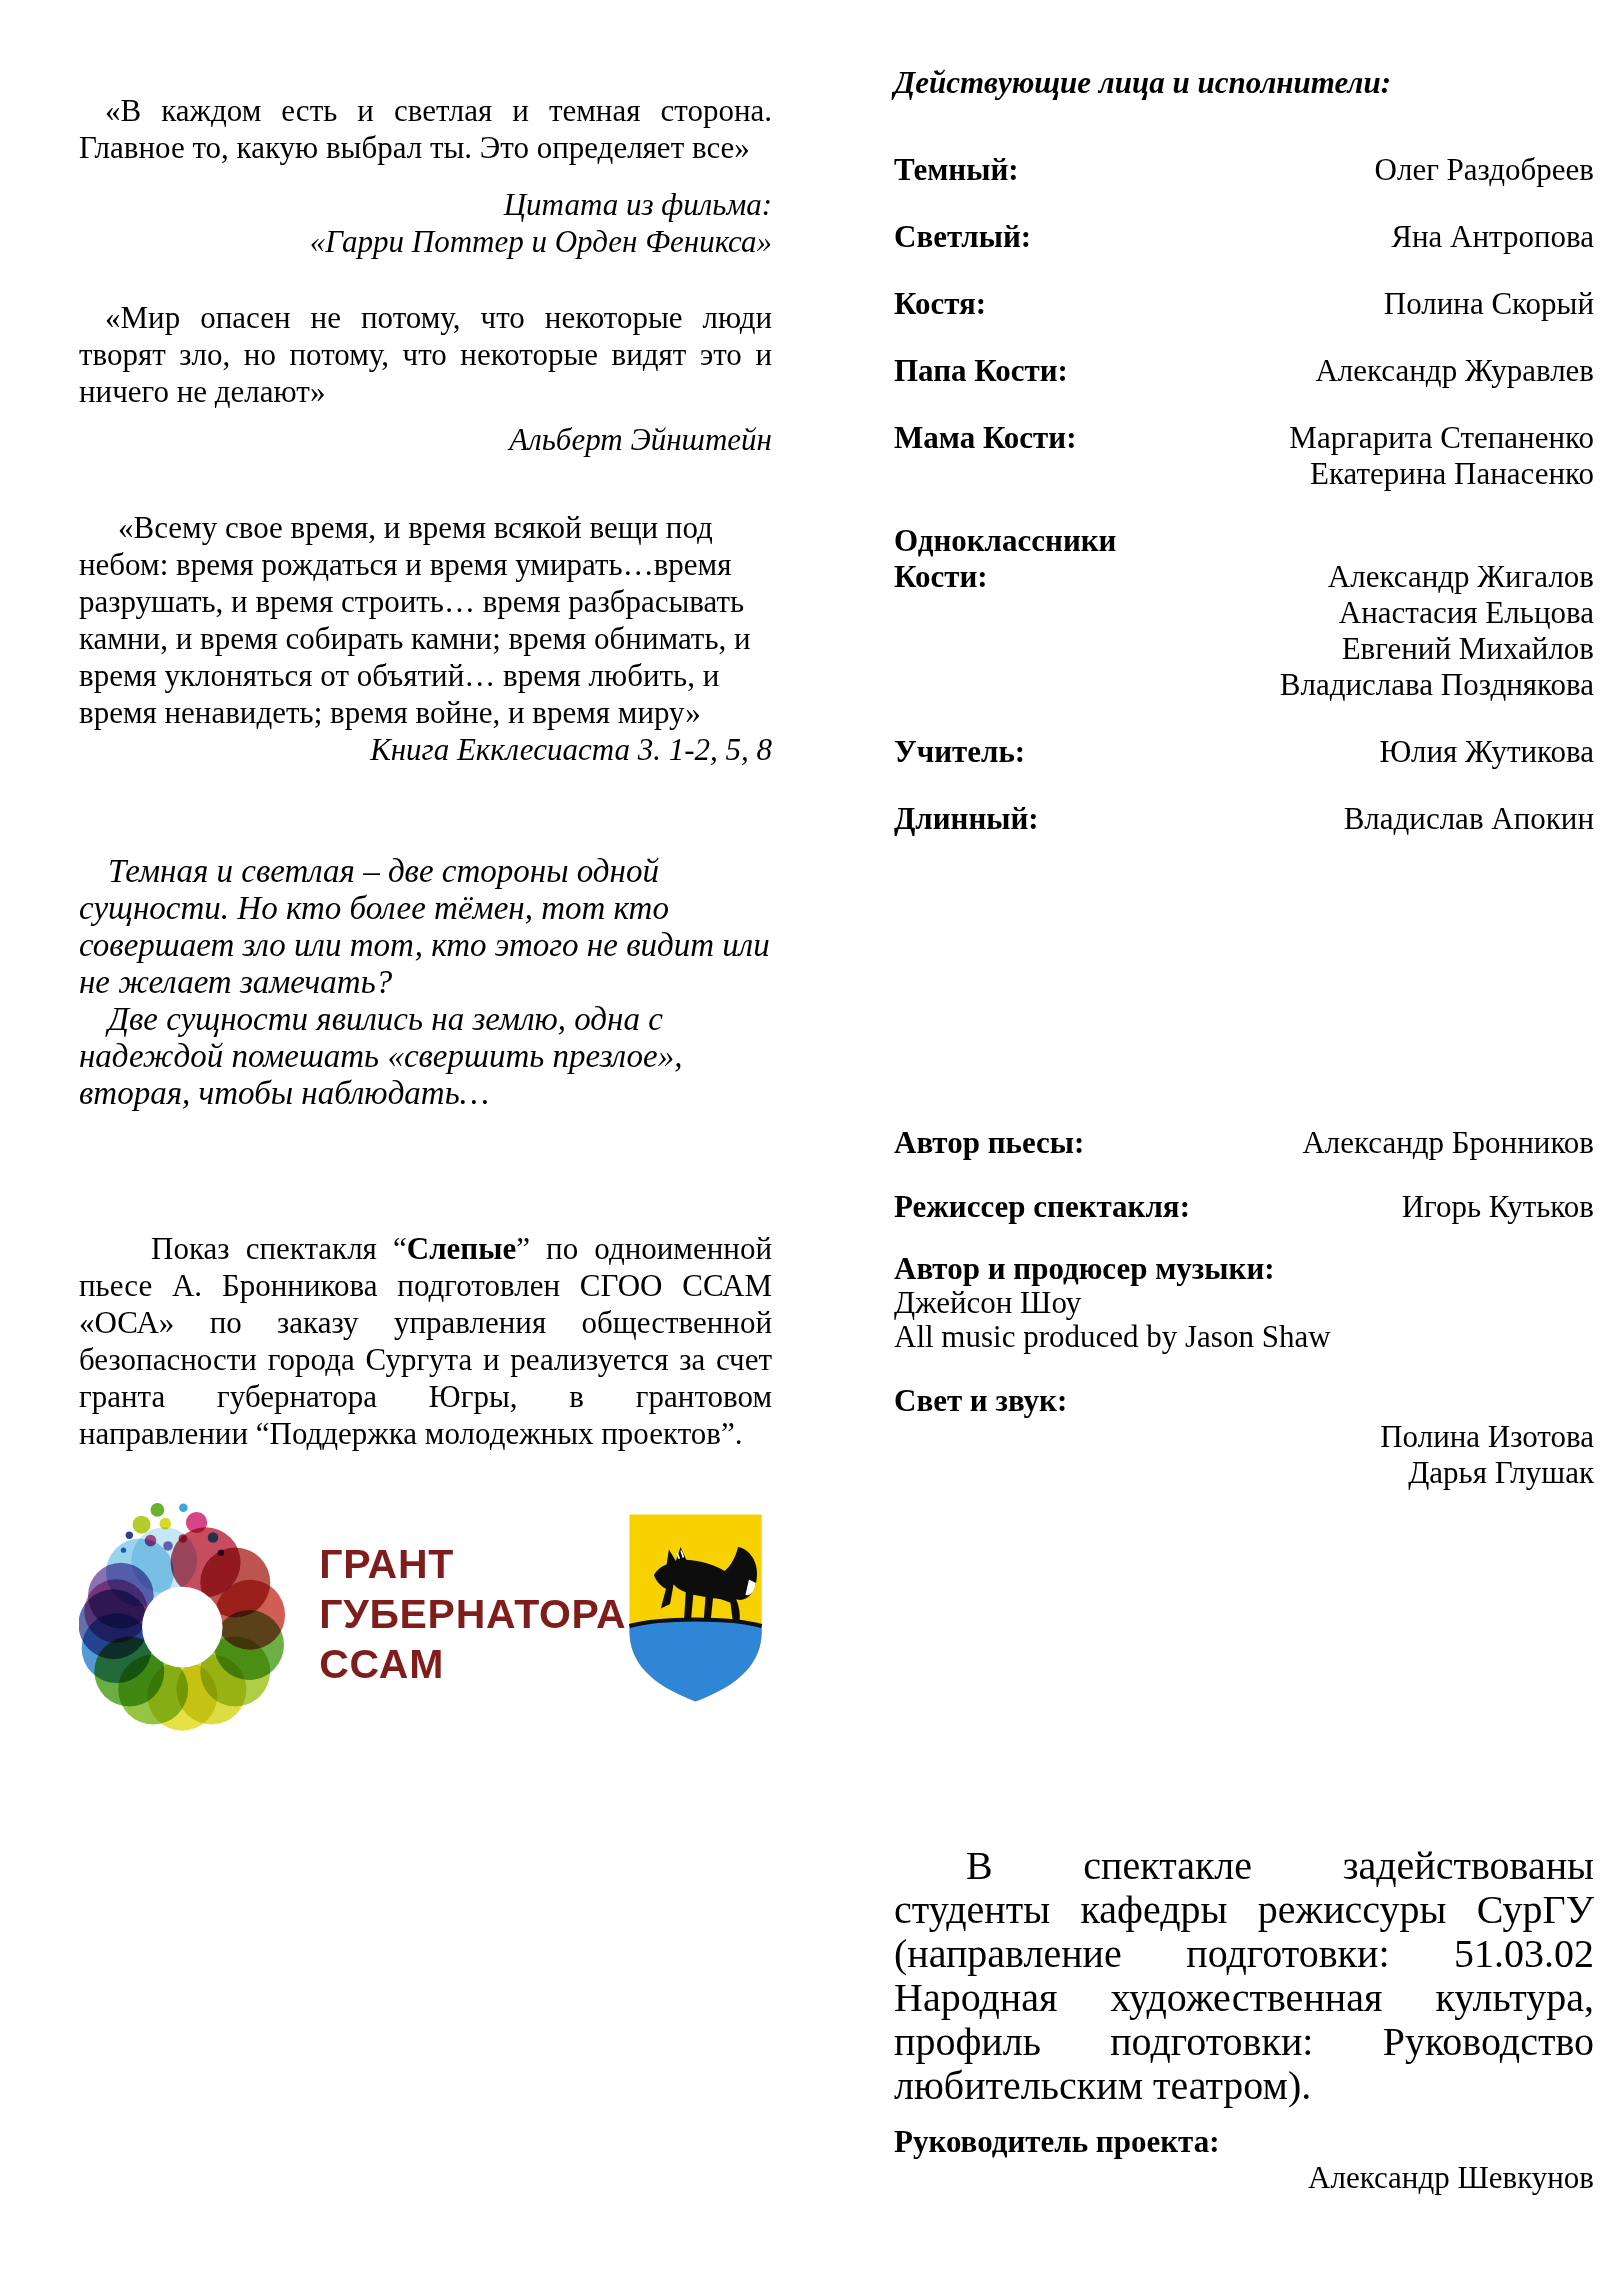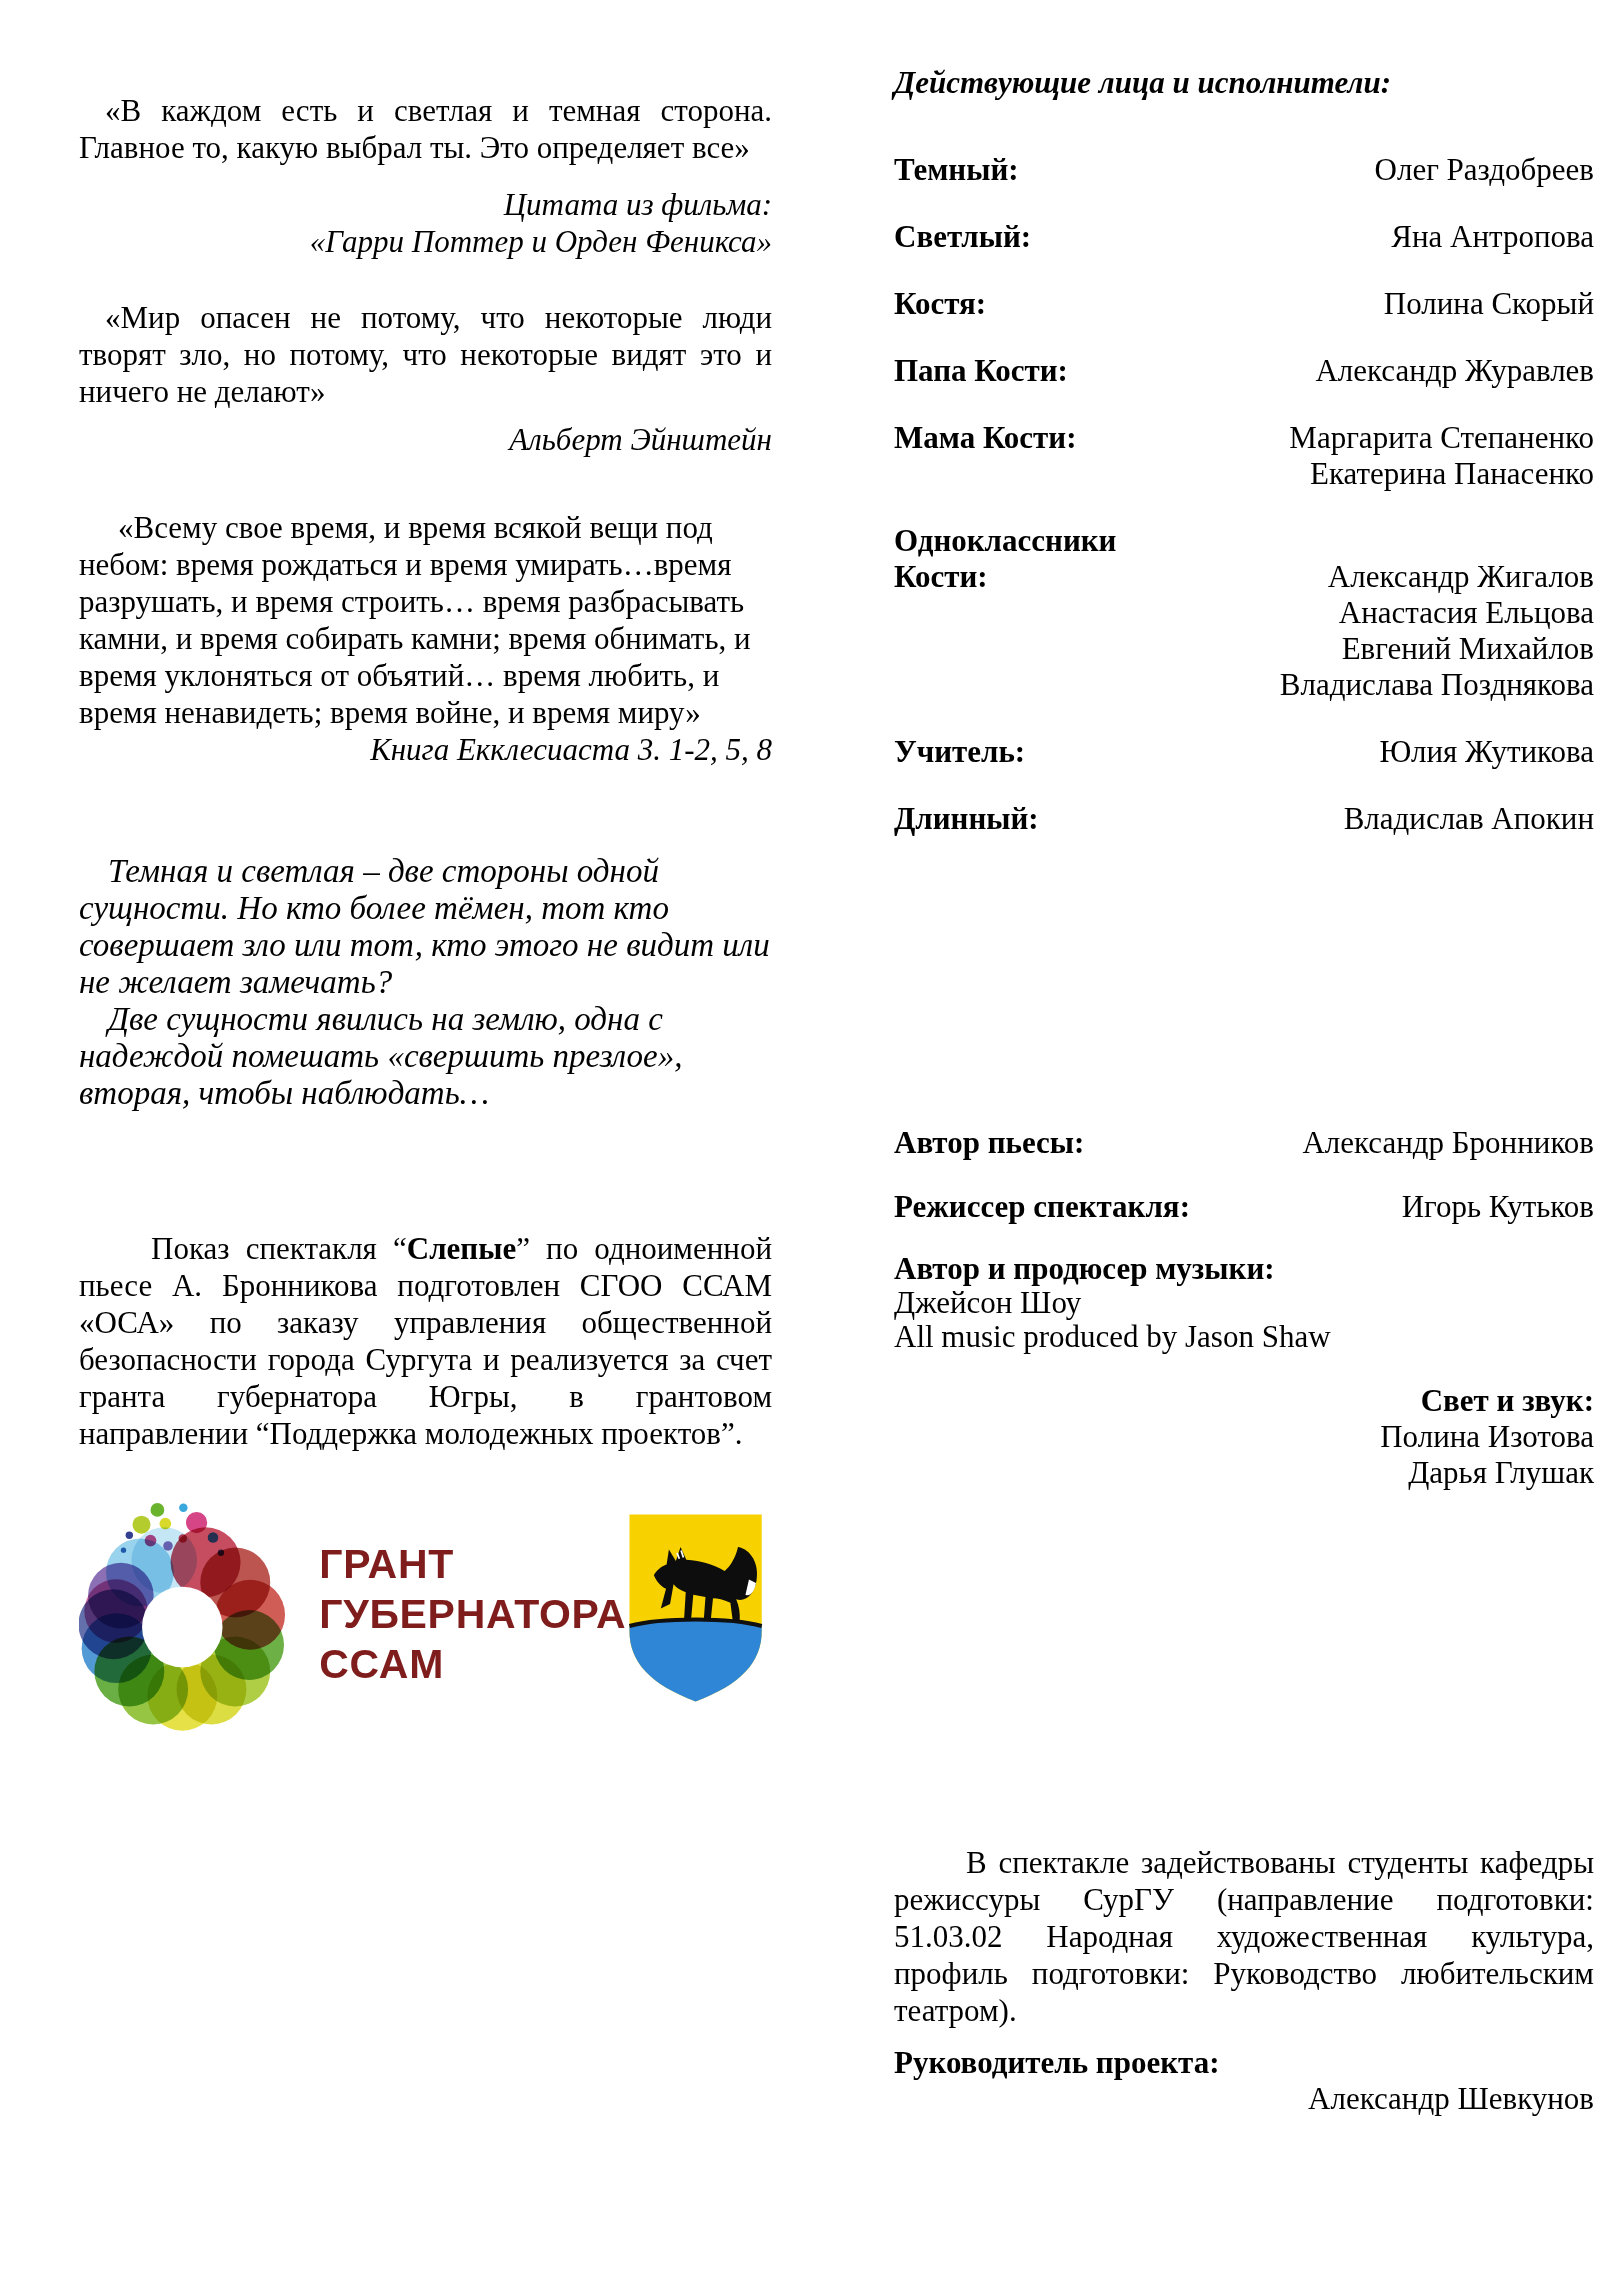--- a/index.html
+++ b/index.html
@@ -30,27 +30,27 @@
   .premiere-body{font-size:30px;line-height:37px;text-align:justify;margin:0;}
 
   .cast-header{font-size:31px;line-height:36px;font-style:italic;font-weight:bold;margin:0;}
   .cast-list{margin-top:51px;}
   .cast-row{display:flex;justify-content:space-between;font-size:31px;line-height:36px;margin-bottom:31px;}
   .role{font-weight:bold;white-space:nowrap;}
   .names{text-align:right;}
   .names.offset{padding-top:36px;}
 
   .credits{margin-top:288px;}
-  .credit-row{display:flex;justify-content:space-between;font-size:31px;line-height:36px;margin-bottom:27.5px;align-items:flex-end;}
+  .credit-row{display:flex;justify-content:space-between;font-size:31px;line-height:36px;margin-bottom:27.5px;}
 
   .music{font-size:31px;line-height:34px;margin-top:6.5px;}
   .music .lbl{font-weight:bold;}
   .ls-row{margin-top:29px;flex-direction:column;}
 
-  .students{font-size:31px;line-height:37px;text-align:justify;text-indent:72px;margin:353px 0 0 0;}
+  .students{font-size:40px;line-height:44px;text-align:justify;text-indent:72px;margin:353px 0 0 0;}
   .lead{margin-top:16.4px;font-size:31px;line-height:36px;}
   .lead .lbl{font-weight:bold;}
   .lead .nm{text-align:right;}
 </style>
 </head>
 <body>
 
 <div class="page">
 
   <div class="col col-left">

